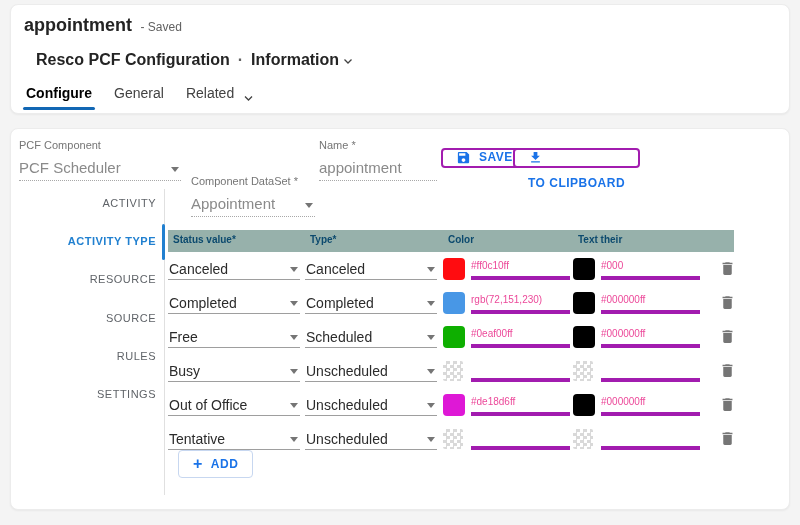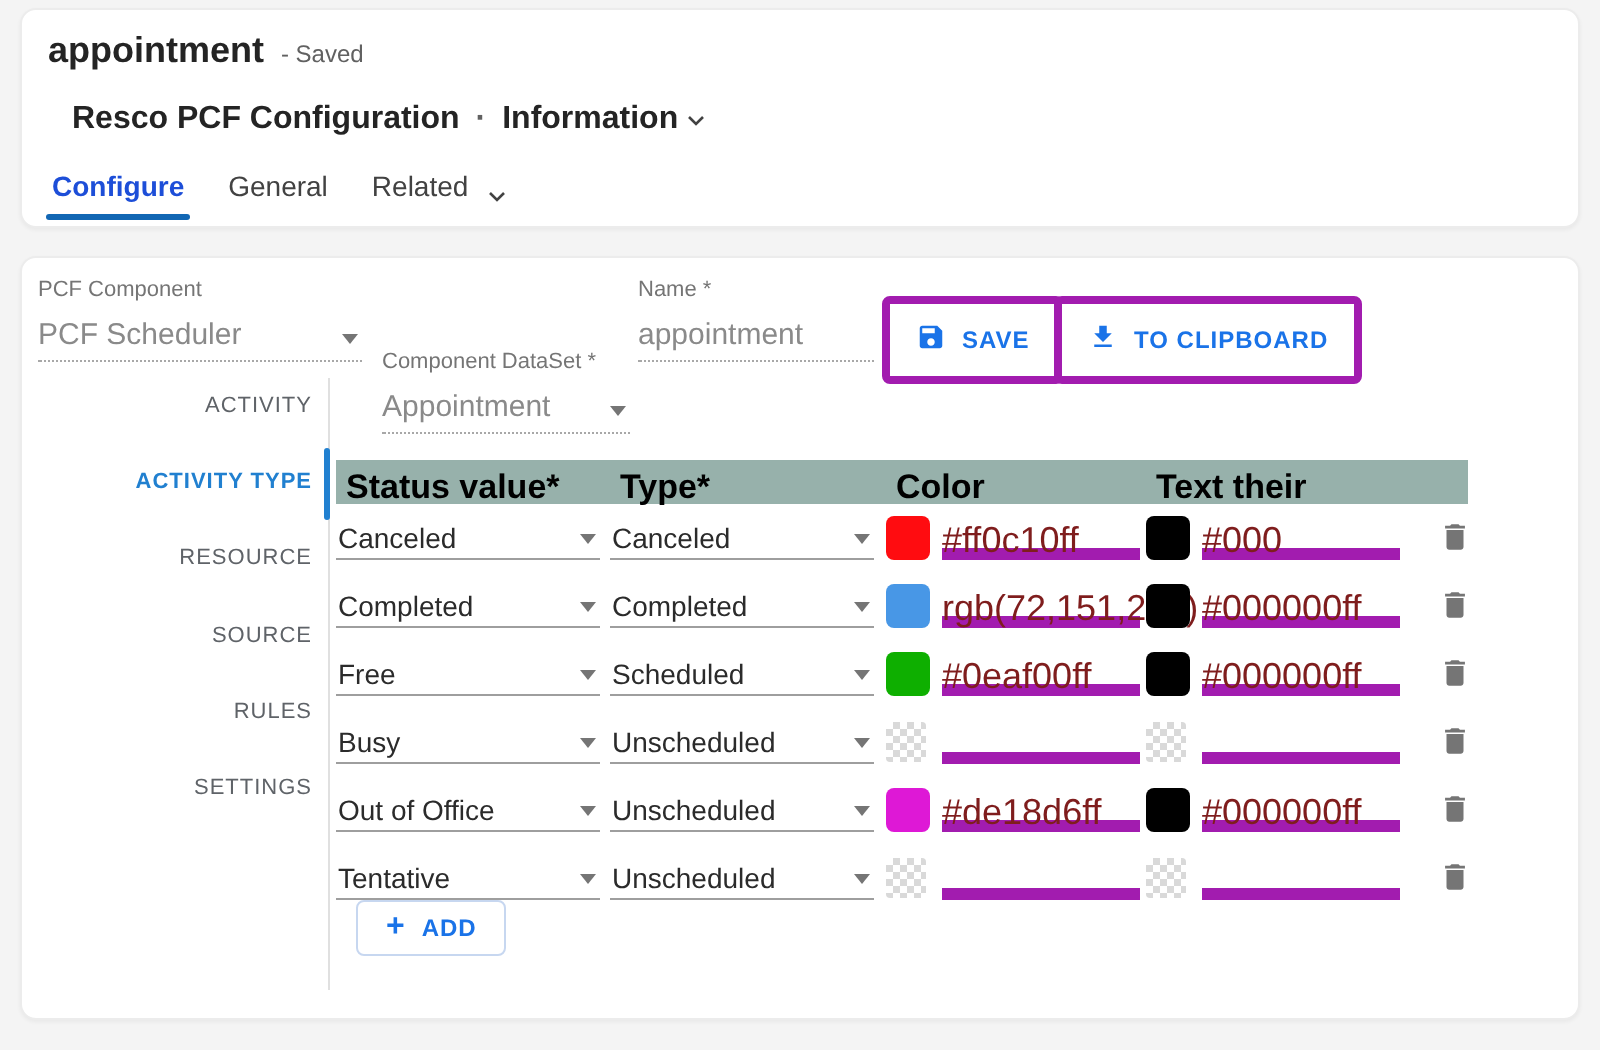--- a/index.html
+++ b/index.html
@@ -19,79 +19,79 @@
   .title-status { font-size:12px; color:#616161; margin-left:4px; }
 
   .breadcrumb { position:absolute; left:25px; top:46px; font-size:16px;
                 font-weight:bold; color:#242424; display:flex; align-items:flex-end; gap:8px; }
   .breadcrumb .dot { color:#616161; font-weight:bold; }
   .chev { display:inline-block; margin-left:4px; }
 
   .tabs { position:absolute; left:13px; top:76px; display:flex; gap:18px; height:30px; }
   .tab { position:relative; font-size:14px; color:#424242; padding:4px 2px 10px 2px;
          display:flex; align-items:flex-start; gap:5px; cursor:pointer; }
-  .tab.active { font-weight:bold; color:#1d4ed8; }
+  .tab.active { font-weight:bold; color:#000000; }
   .tab.active::after { content:""; position:absolute; left:-1px; right:-1px; bottom:1px;
          height:3px; border-radius:2px; background:#1267b4; }
 
   
   .field { position:absolute; top:10px; }
   .field .flabel { font-size:11px; color:#757575; margin-bottom:6px; }
   .field .fvalue { position:relative; font-size:15px; color:#8a8a8a; height:24px;
                    line-height:22px; border-bottom:1px dotted #a8a8a8; padding-right:14px;
                    white-space:nowrap; overflow:hidden; }
   #field-pcf  { left:8px;   width:162px; }
   #field-ds   { left:180px; width:124px;margin-top:36px; }
   #field-name { left:308px; width:118px; }
 
   .caret { position:absolute; right:2px; top:50%; margin-top:-2px; width:0; height:0;
            border-left:4px solid transparent; border-right:4px solid transparent;
            border-top:5px solid #757575; }
 
-  .mbtn { position:absolute; top:19px; height:44px; display:inline-flex; align-items:center;
-          gap:8px; padding:0 13px; background:#fff; border:4px solid #a21caf; border-radius:4px;
+  .mbtn { position:absolute; top:19px; height:20px; display:inline-flex; align-items:flex-start;
+          gap:8px; padding:0 13px; background:#fff; border:2px solid #a21caf; border-radius:4px;
           color:#1a73e8; font-size:12px; font-weight:bold; letter-spacing:.5px; cursor:pointer;
           font-family:"Liberation Sans", sans-serif; }
   #btn-save { left:430px; }
-  #btn-clip { left:516px; }
+  #btn-clip { left:502px;flex-direction:column; }
 
   
   .side-divider { position:absolute; left:153px; top:60px; width:1px; height:306px; background:#e0e0e0; }
   .side-item { position:absolute; left:0; width:145px; text-align:right; font-size:11px;
                letter-spacing:.5px; color:#5f6368; cursor:pointer; }
   .side-item.active { color:#2180d0; font-weight:bold; }
   .side-active-bar { position:absolute; left:151px; top:95px; width:3px; height:36px;
                border-radius:2px; background:#2180d0; }
 
   
   .desc { position:absolute; left:159px; top:66px; width:600px; font-size:13px;
           font-style:italic; color:#333; }
 
   .thead { position:absolute; left:157px; top:101px; width:566px; height:22px;
            background:#97b1ab; }
-  .th { position:absolute; top:4px; font-size:17px; font-weight:bold; color:#000000; }
+  .th { position:absolute; top:4px; font-size:10px; font-weight:bold; color:#0c4a6e; }
   .th1 { left:5px; } .th2 { left:142px; } .th3 { left:280px; } .th4 { left:410px; }
 
   .trow { position:absolute; left:157px; width:580px; height:24px; }
   .cell { position:absolute; top:0; height:22px; }
   .c1 { left:0;     width:132px; }
   .c2 { left:137px; width:132px; }
   .c3 { left:275px; width:127px; }
   .c4 { left:405px; width:127px; }
 
   .dd { border-bottom:1px solid #9e9e9e; cursor:pointer; }
   .ddtext { position:absolute; left:1px; top:3px; font-size:14px; color:#2b2b2b; white-space:nowrap; }
 
   .cf { }
   .swatch { position:absolute; left:0; top:0; width:22px; height:22px; border-radius:4px;
             cursor:pointer; }
   .swatch.small { width:20px; height:20px; top:1px; border-radius:2px; }
   .checker { background:conic-gradient(#d9d9d9 25%, #ffffff 0 50%, #d9d9d9 0 75%, #ffffff 0) 0 0 / 7px 7px; }
-  .ctext { position:absolute; left:28px; right:0; top:2px; height:20px; font-size:18px;
-           color:#7f1d1d; border-bottom:6px solid #a21caf; white-space:nowrap; cursor:text; }
+  .ctext { position:absolute; left:28px; right:0; top:2px; height:20px; font-size:10px;
+           color:#ec4899; border-bottom:4px solid #a21caf; white-space:nowrap; cursor:text; }
 
   .trash { position:absolute; left:551px; top:2px; width:18px; height:18px; cursor:pointer; }
 
   #btn-add { position:absolute; left:167px; top:321px; height:28px; display:inline-flex;
              align-items:center; gap:8px; padding:0 14px; background:#fff;
              border:1px solid #c7d7f0; border-radius:4px; color:#1a73e8; font-size:12px;
              font-weight:bold; letter-spacing:.5px; cursor:pointer;
              font-family:"Liberation Sans", sans-serif; }
   .plus { font-size:16px; font-weight:bold; line-height:1; }
 </style>

